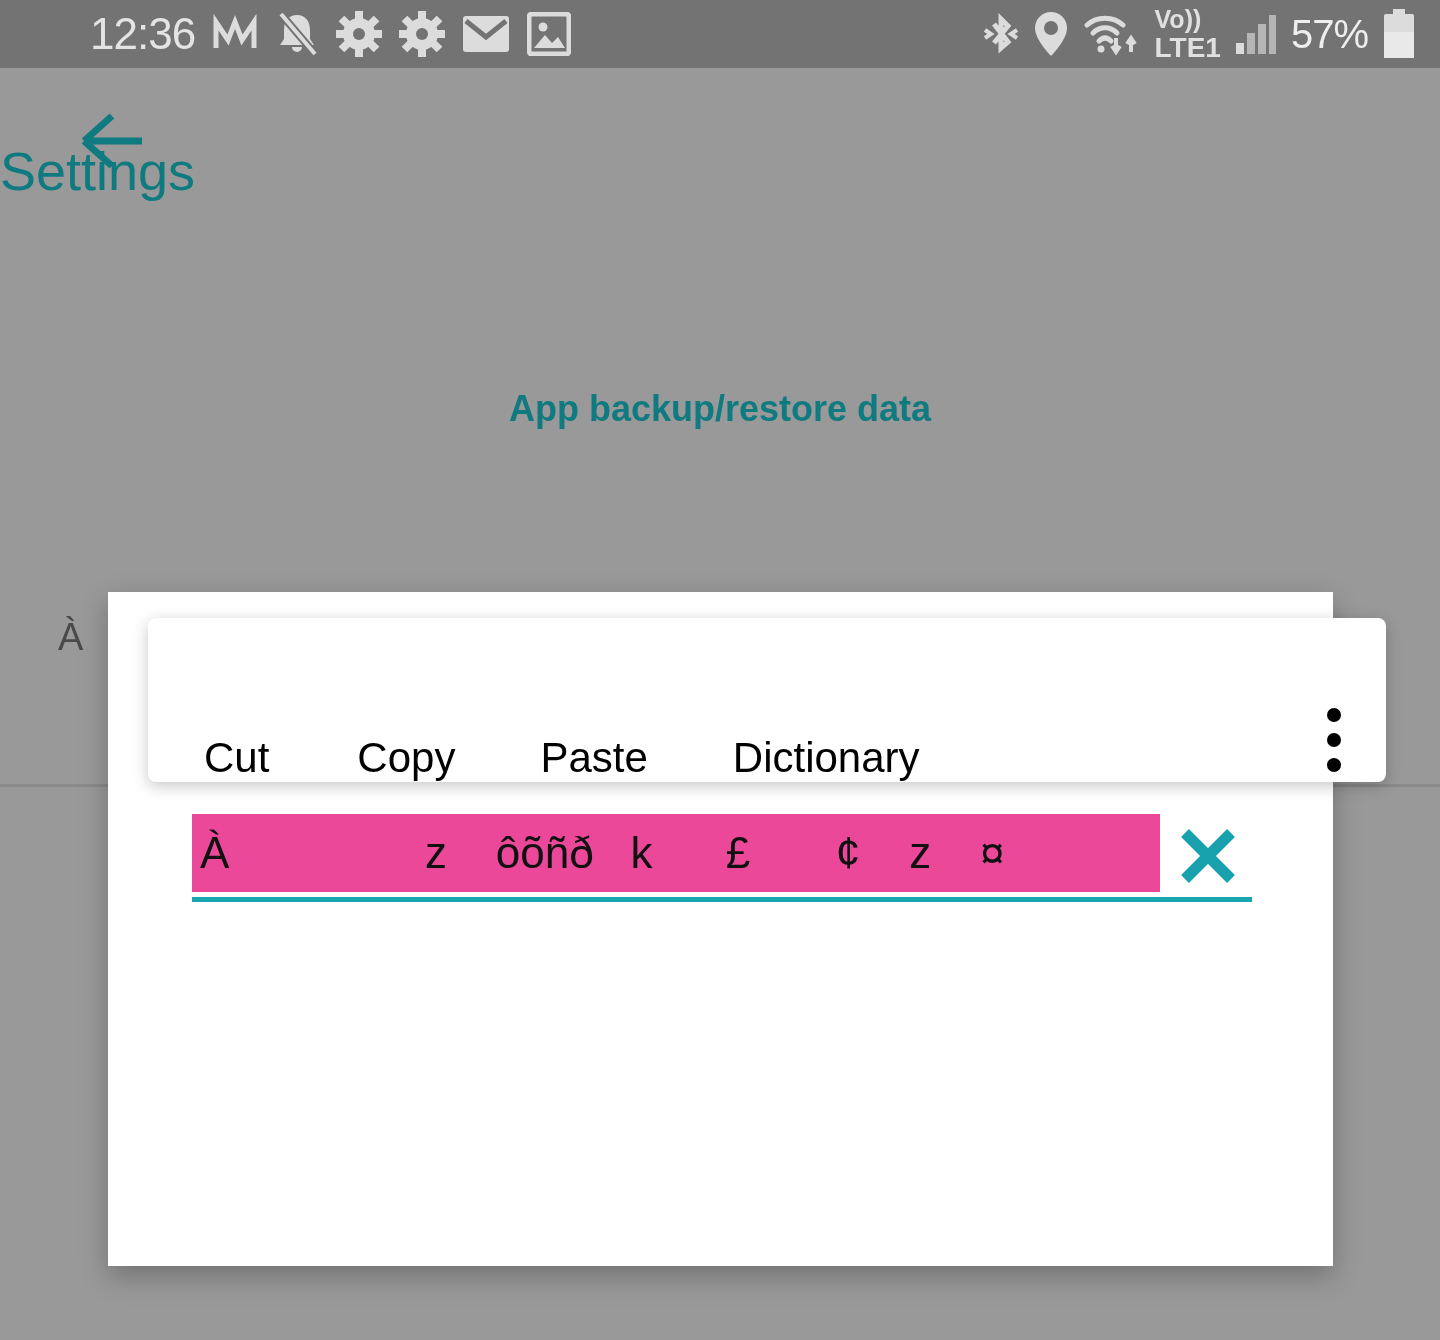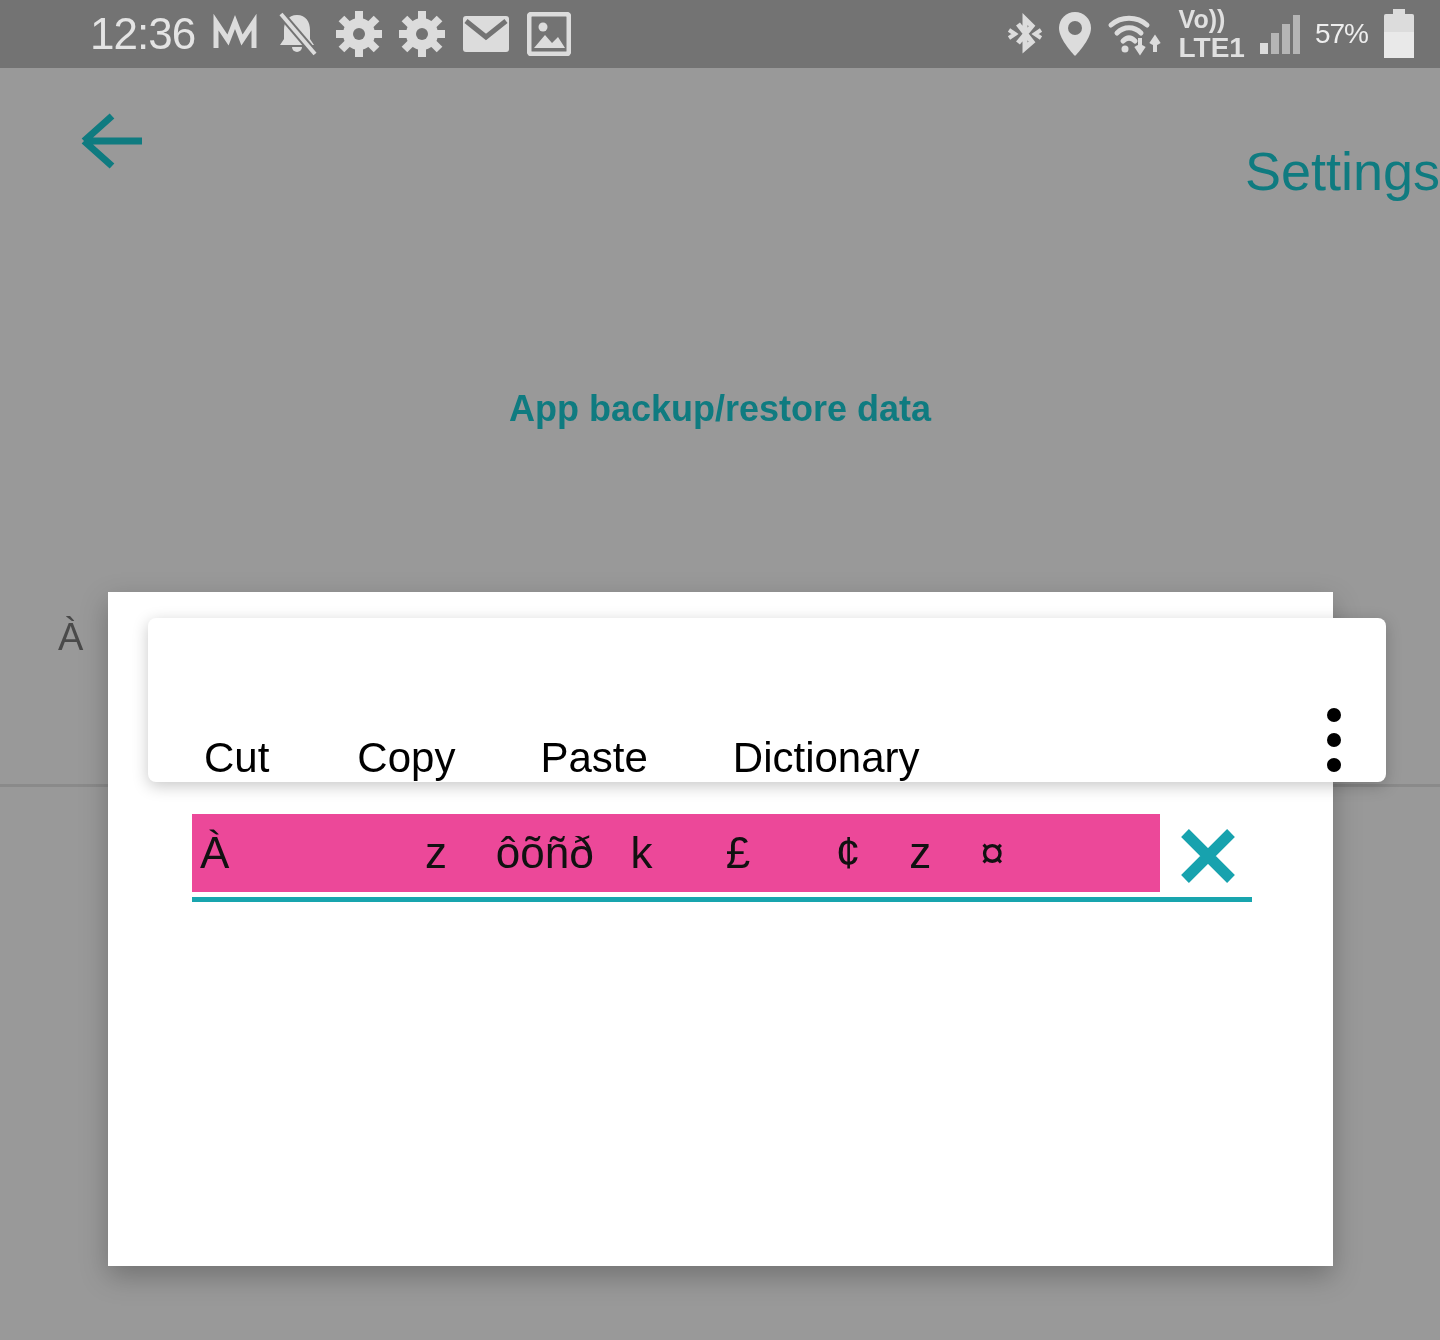--- a/index.html
+++ b/index.html
@@ -40,21 +40,21 @@
   }
   .sb-clock {
     color: #e4e4e4;
     font-size: 44px;
     font-weight: 400;
     letter-spacing: -1px;
     line-height: 1;
   }
   .sb-battery-text {
     color: #eeeeee;
-    font-size: 28px;
+    font-size: 40px;
     font-weight: 400;
     letter-spacing: -1px;
     line-height: 1;
   }
   .sb-icon { display: block; }
 
   
   #app-content {
     position: absolute;
     left: 0; top: 84px;
@@ -69,21 +69,21 @@
   }
   #back-button {
     position: absolute;
     left: 78px; top: 28px;
     width: 70px; height: 58px;
   }
   #page-title {
     position: absolute;
     left: 0; top: 56px;
     width: 1440px;
-    text-align: right;
+    text-align: left;
     font-size: 54px;
     color: #0f7b80;
     letter-spacing: 0px;
   }
   #section-title {
     position: absolute;
     left: 0; top: 304px;
     width: 1440px;
     text-align: center;
     font-size: 36px;

